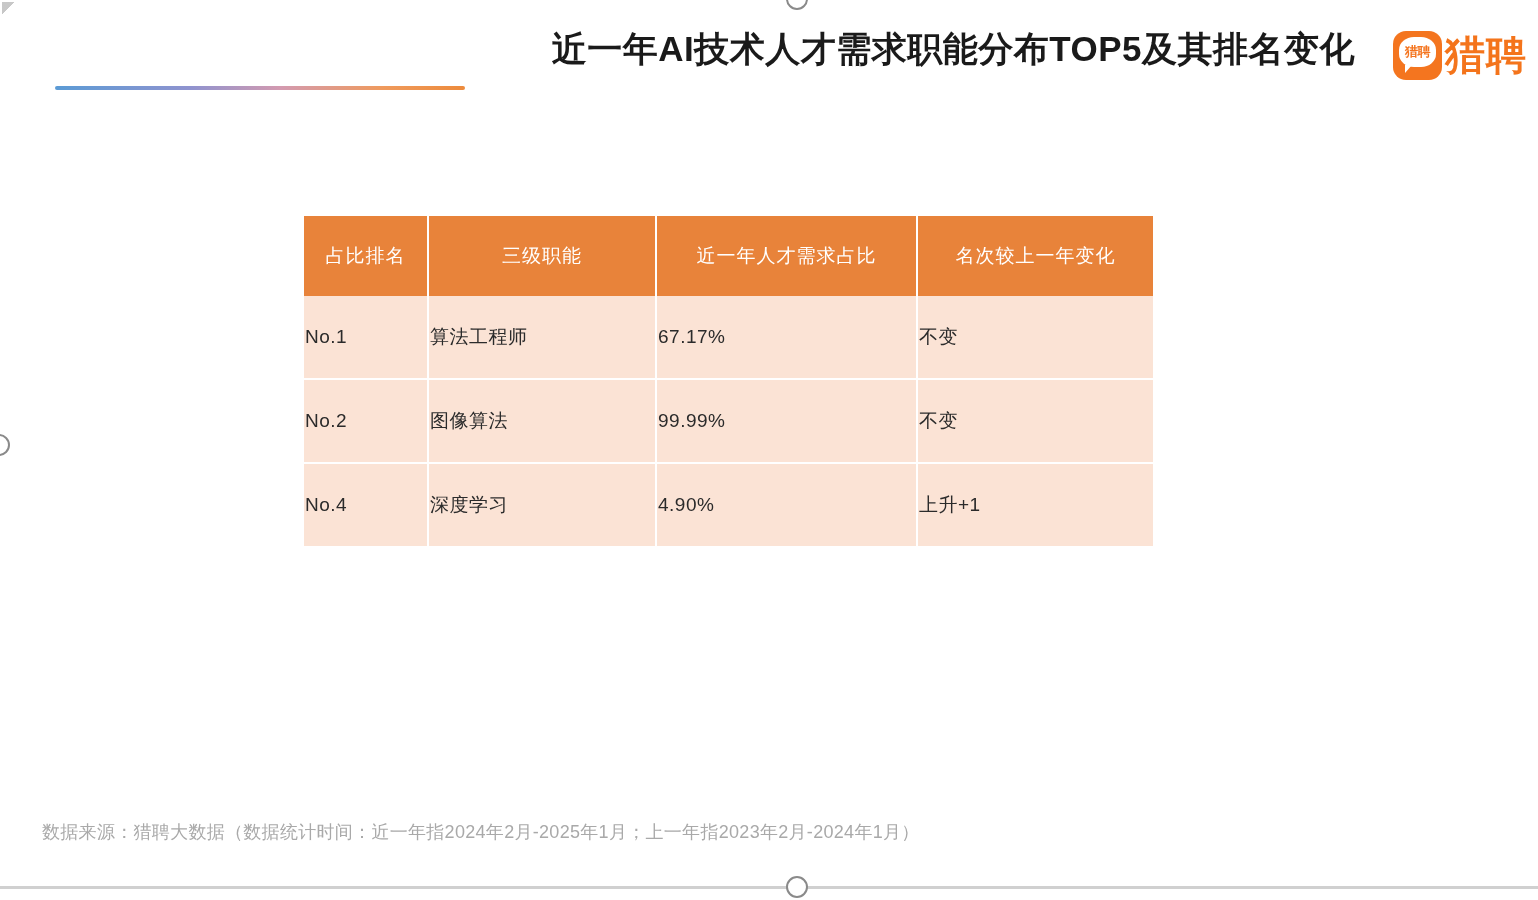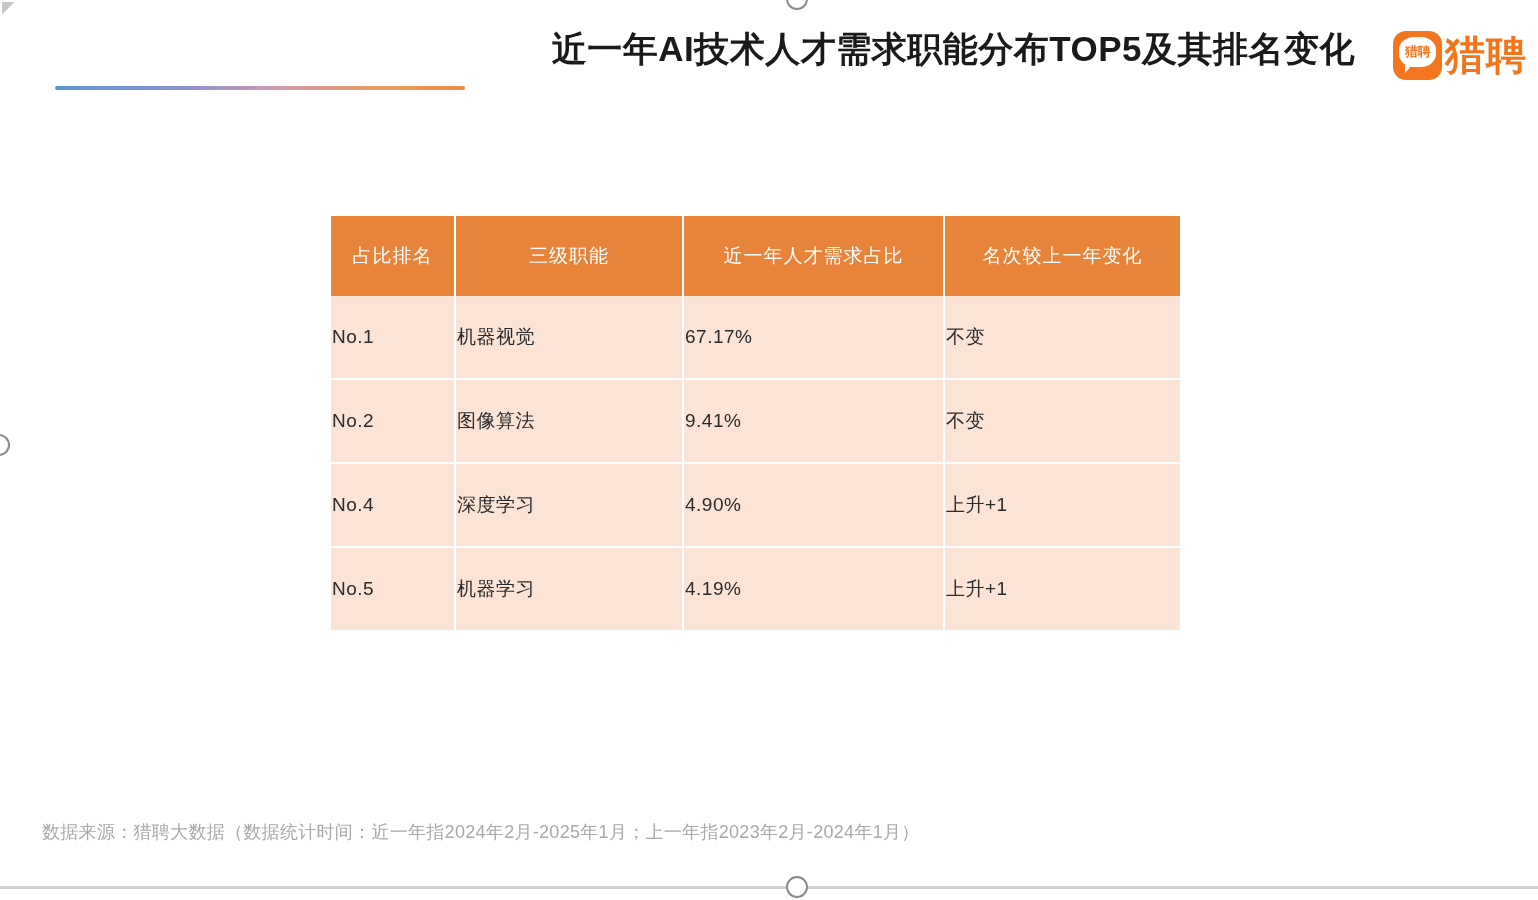--- a/index.html
+++ b/index.html
@@ -107,21 +107,20 @@
   }
 
   
   .data-table {
     position: absolute;
     left: 304px;
     top: 216px;
     width: 849px;
     border-collapse: collapse;
     table-layout: fixed;
-    margin-left: 27px;
   }
   .data-table col.c1 { width: 124px; }
   .data-table col.c2 { width: 228px; }
   .data-table col.c3 { width: 261px; }
   .data-table col.c4 { width: 236px; }
 
   .data-table thead th {
     height: 78px;
     background: #e8833a;
     color: #ffffff;
@@ -219,42 +218,36 @@
       <tr>
         <th>占比排名</th>
         <th>三级职能</th>
         <th>近一年人才需求占比</th>
         <th>名次较上一年变化</th>
       </tr>
     </thead>
     <tbody>
       <tr>
         <td>No.1</td>
-        <td>机器视觉</td>
+        <td>算法工程师</td>
         <td>67.17%</td>
         <td>不变</td>
       </tr>
       <tr>
         <td>No.2</td>
         <td>图像算法</td>
-        <td>9.41%</td>
+        <td>99.99%</td>
         <td>不变</td>
       </tr>
       <tr>
         <td>No.4</td>
         <td>深度学习</td>
         <td>4.90%</td>
         <td>上升+1</td>
       </tr>
-      <tr>
-        <td>No.5</td>
-        <td>机器学习</td>
-        <td>4.19%</td>
-        <td>上升+1</td>
-      </tr>
     </tbody>
   </table>
 
   <div class="footnote">数据来源：猎聘大数据（数据统计时间：近一年指2024年2月-2025年1月；上一年指2023年2月-2024年1月）</div>
 
   <div class="sel-line-bottom"></div>
   <div class="handle handle-top"></div>
   <div class="handle handle-left"></div>
   <div class="handle handle-bottom"></div>
 

